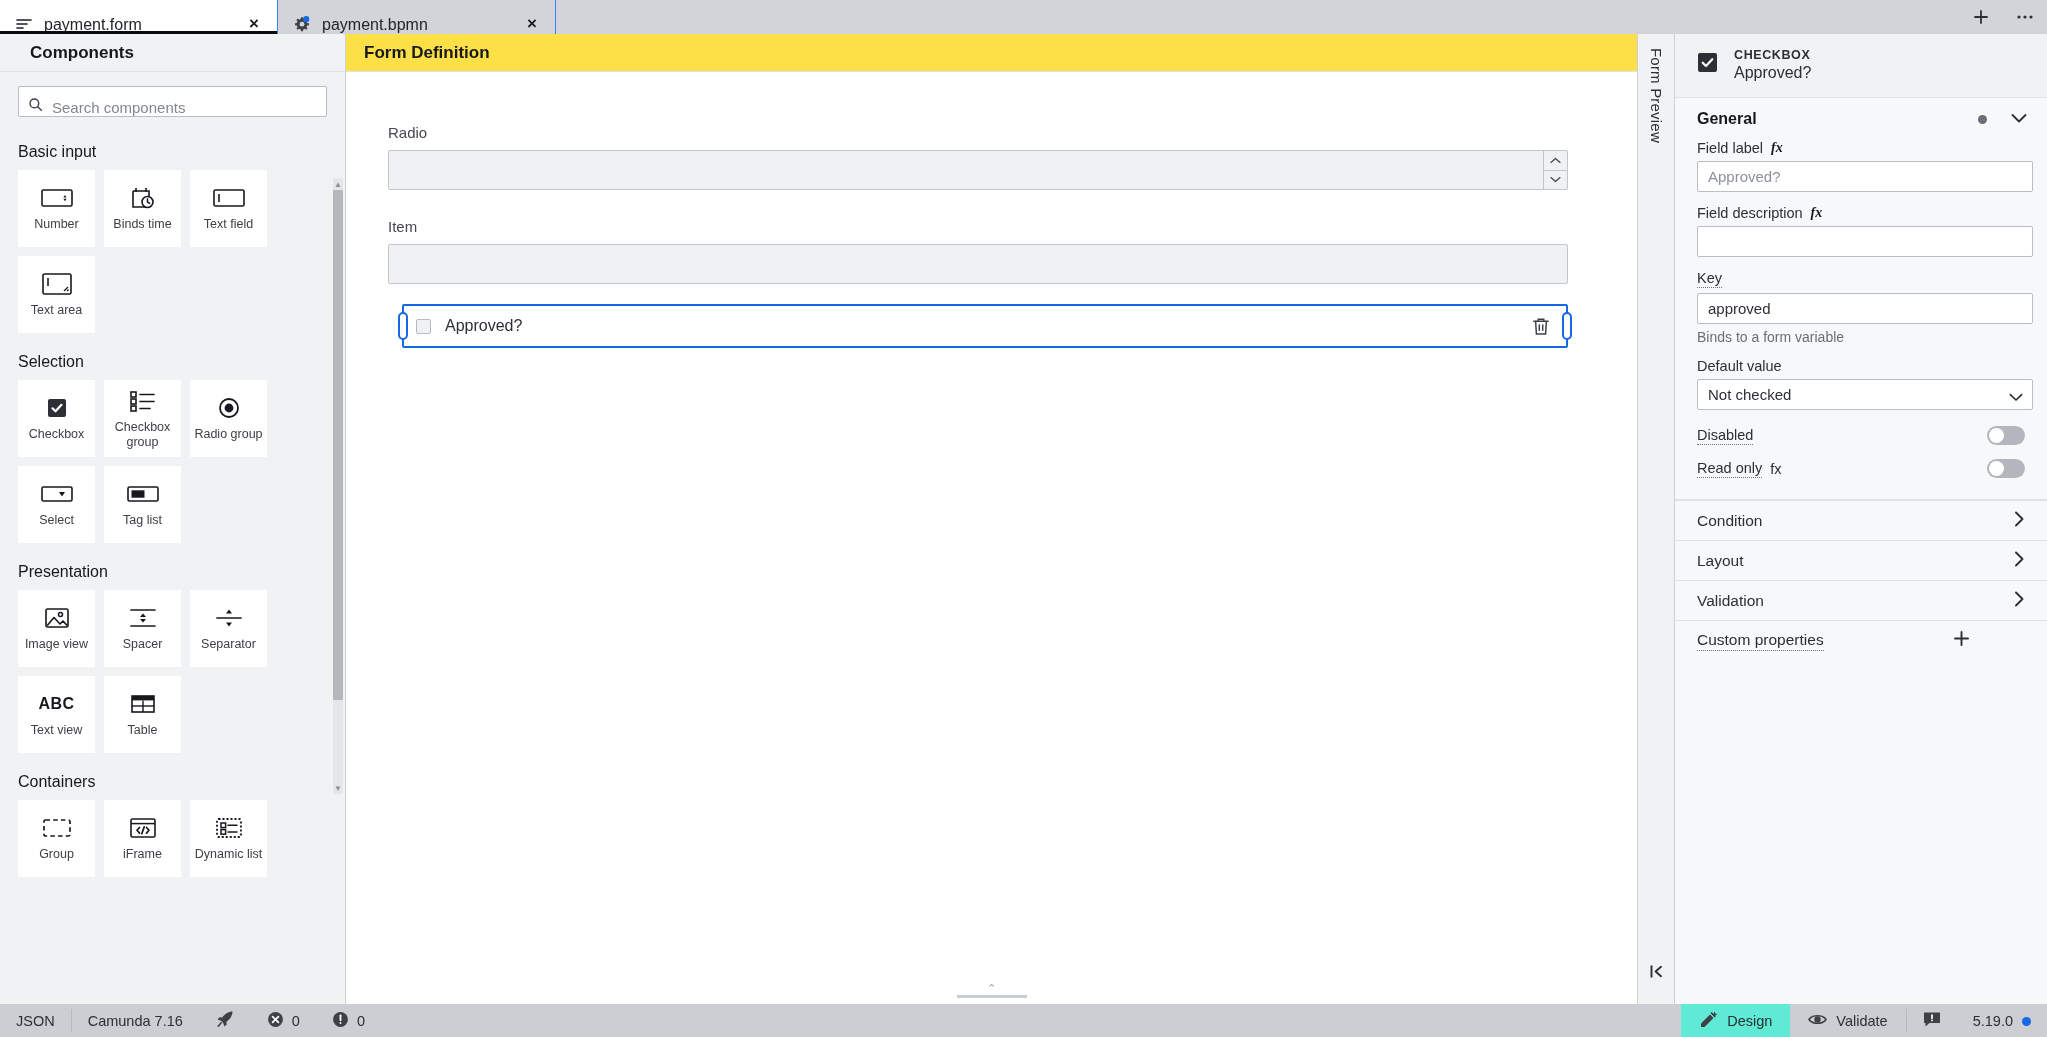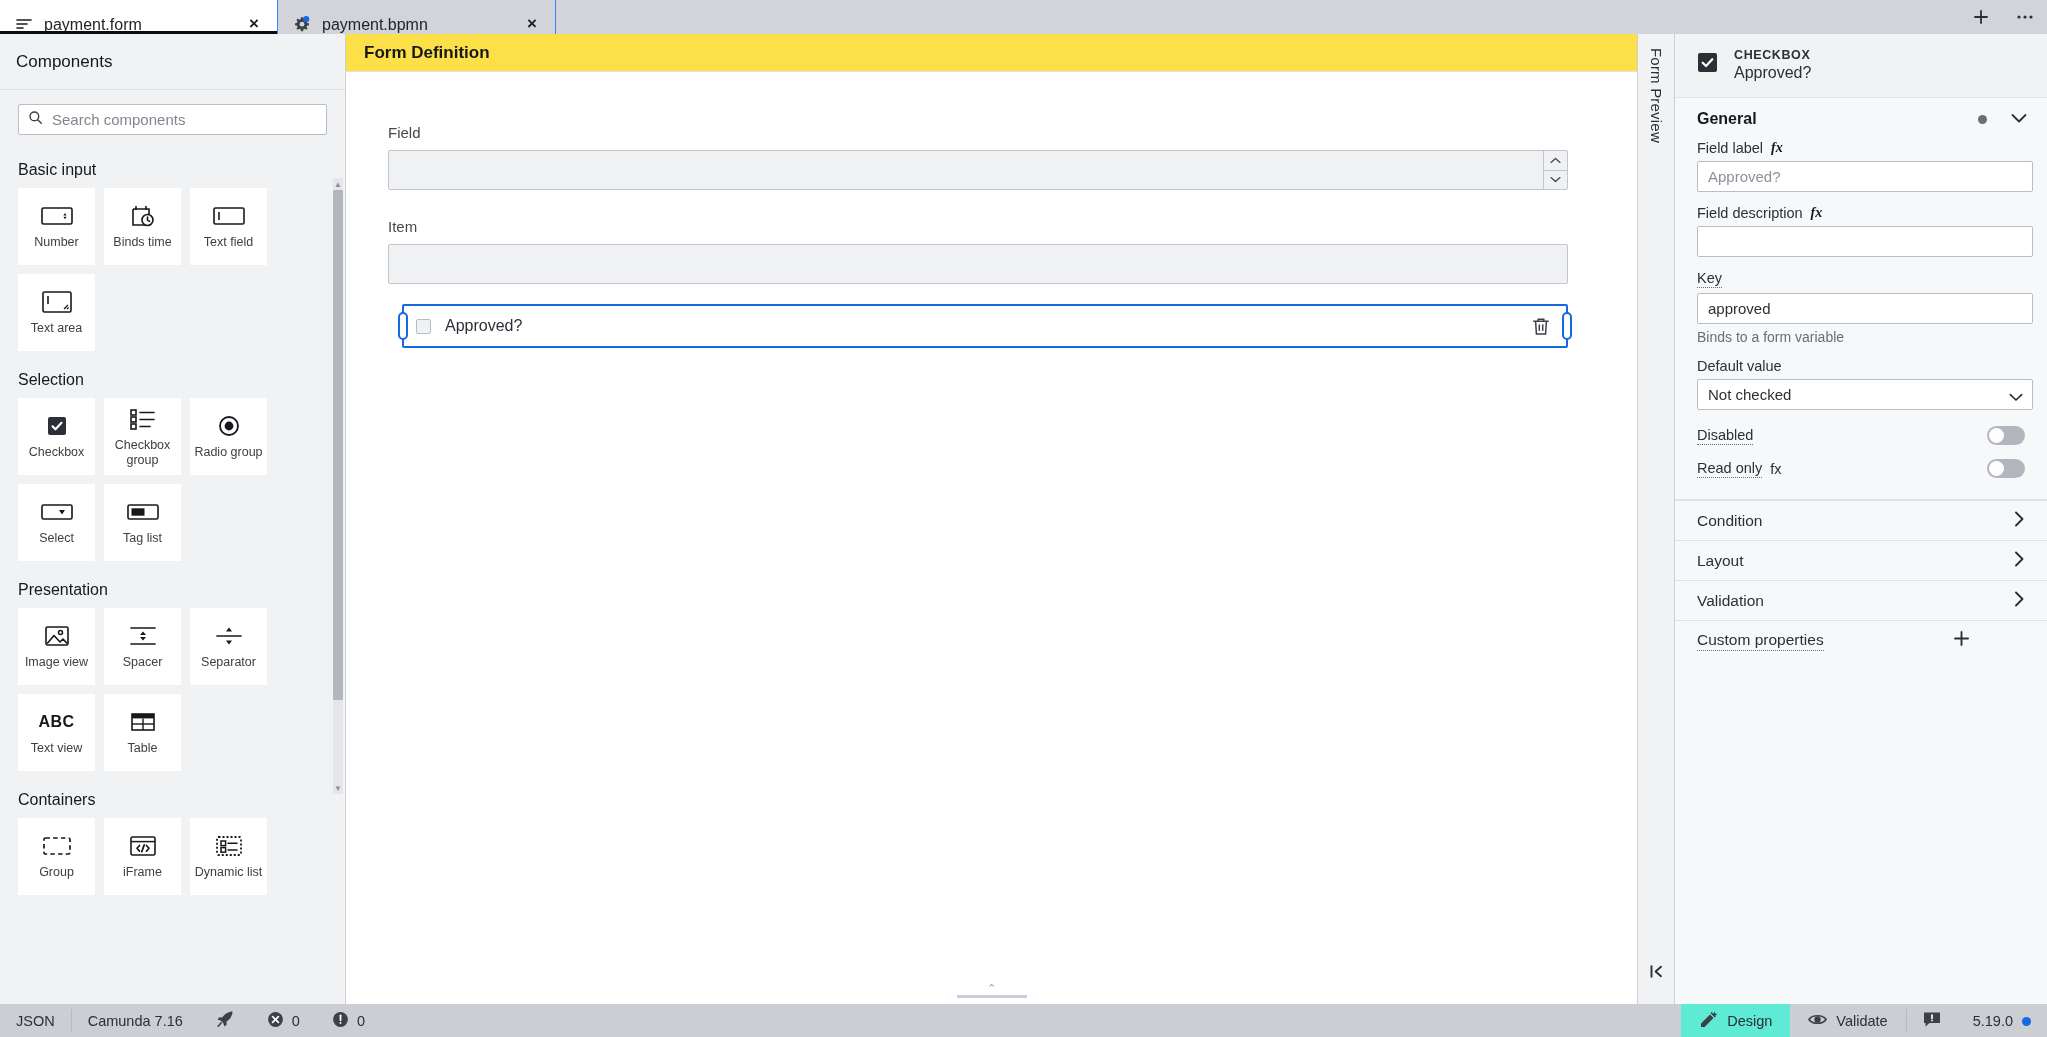--- a/index.html
+++ b/index.html
@@ -50,27 +50,27 @@
   }
 
   
   #palette {
     width: 346px; flex: 0 0 346px; background: #f0f2f4;
     border-right: 1px solid #cdd1d6;
     display: flex; flex-direction: column;
     position: relative;
   }
   #palette-header {
-    height: 56px; display: flex; align-items: center; padding-left: 16px;
-    font-size: 17px; font-weight: normal; color: #16181d;
+    height: 38px; display: flex; align-items: center; padding-left: 30px;
+    font-size: 17px; font-weight: bold; color: #16181d;
     border-bottom: 1px solid #dfe2e6;
   }
   #palette-search-wrap { padding: 14px 18px 6px 18px; }
   #palette-search {
-    display: flex; align-items: center; gap: 9px;
+    display: flex; align-items: flex-end; gap: 9px;
     height: 31px; background: #ffffff;
     border: 1px solid #b9bdc4; border-radius: 2px; padding: 0 9px;
   }
   #palette-search input {
     border: 0; outline: none; font-size: 15px; color: #3a3d44;
     width: 100%; background: transparent;
     font-family: "Liberation Sans", sans-serif;
   }
   #palette-search input::placeholder { color: #82868e; }
   #palette-scroll {
@@ -537,21 +537,21 @@
       <div class="arrow down">▼</div>
     </div>
   </div>
 
   <div id="center">
     <div id="canvas-header">Form Definition</div>
     <div id="canvas-body">
       <div id="form-sheet">
 
         <div class="field-block">
-          <span class="field-label">Field</span>
+          <span class="field-label">Radio</span>
           <div class="field-input">
             <div class="fi-main"></div>
             <div class="spin">
               <div>
                 <svg width="11" height="7" viewBox="0 0 11 7">
                     <path d="M1 5.4 L5.5 1.4 L10 5.4" fill="none" stroke="#45484f" stroke-width="1.3" stroke-linecap="round" stroke-linejoin="round"></path>
                   </svg>
               </div>
               <div>
                 <svg width="11" height="7" viewBox="0 0 11 7">

